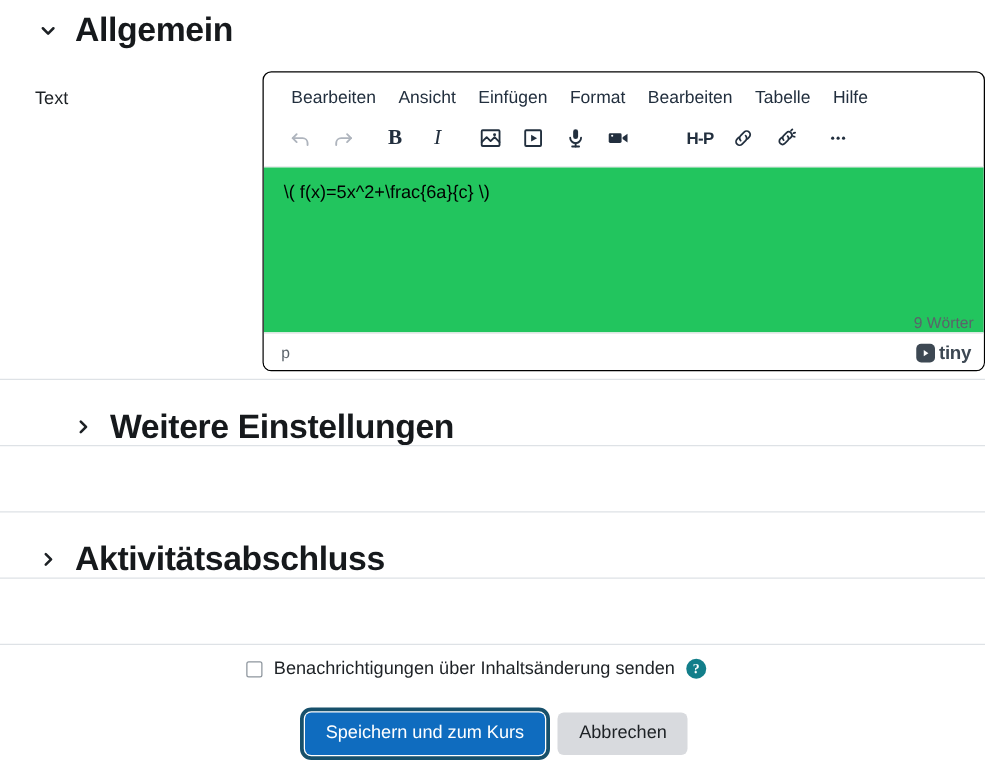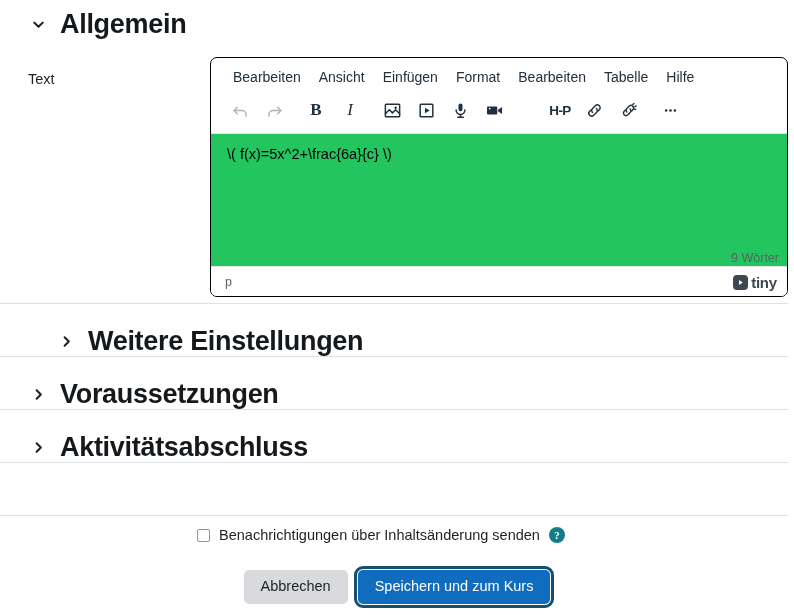--- a/index.html
+++ b/index.html
@@ -355,30 +355,20 @@
         <svg width="15" height="15" viewBox="0 0 16 16" fill="none" stroke="currentColor" stroke-width="2.2" stroke-linecap="round" stroke-linejoin="round">
             <path d="M6 3.5 L10.5 8 L6 12.5"></path>
           </svg>
       </span>
       <span class="section-title">Weitere Einstellungen</span>
     </div>
   </div>
 
   <div class="hr" style="position:absolute; top:356px; left:0;"></div>
 
-  <div class="collapsed-sec" style="position:absolute; top:363px; left:0; width:794px;">
-    <div class="section-header">
-      <span class="chev">
-        <svg width="15" height="15" viewBox="0 0 16 16" fill="none" stroke="currentColor" stroke-width="2.2" stroke-linecap="round" stroke-linejoin="round">
-            <path d="M6 3.5 L10.5 8 L6 12.5"></path>
-          </svg>
-      </span>
-      <span class="section-title">Voraussetzungen</span>
-    </div>
-  </div>
 
   <div class="hr" style="position:absolute; top:409px; left:0;"></div>
 
   <div class="collapsed-sec" style="position:absolute; top:416px; left:0; width:794px;">
     <div class="section-header">
       <span class="chev">
         <svg width="15" height="15" viewBox="0 0 16 16" fill="none" stroke="currentColor" stroke-width="2.2" stroke-linecap="round" stroke-linejoin="round">
             <path d="M6 3.5 L10.5 8 L6 12.5"></path>
           </svg>
       </span>
@@ -391,17 +381,17 @@
 
   <div class="hr" style="position:absolute; top:515px; left:0;"></div>
 
   <div class="check-row">
     <span class="cbx"></span>
     <span class="check-label">Benachrichtigungen über Inhaltsänderung senden</span>
     <span class="help-icon">?</span>
   </div>
 
   <div class="btn-row">
+    <button class="btn btn-primary">Speichern und zum Kurs</button>
     <button class="btn btn-secondary">Abbrechen</button>
-    <button class="btn btn-primary">Speichern und zum Kurs</button>
   </div>
 
 </div>
 
 </body></html>

